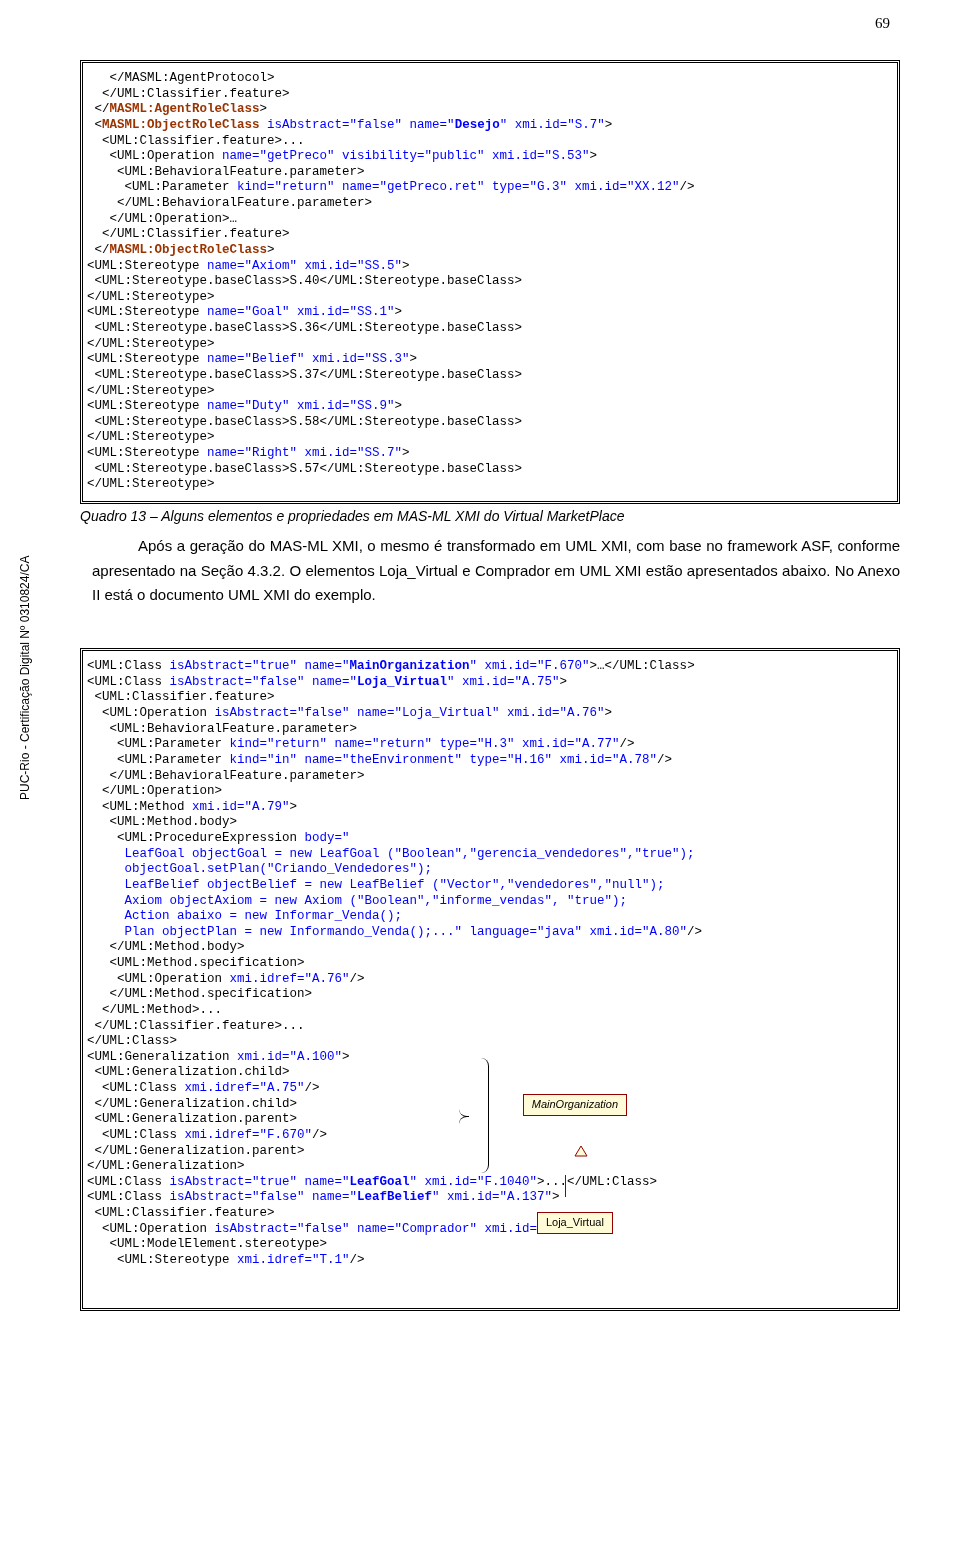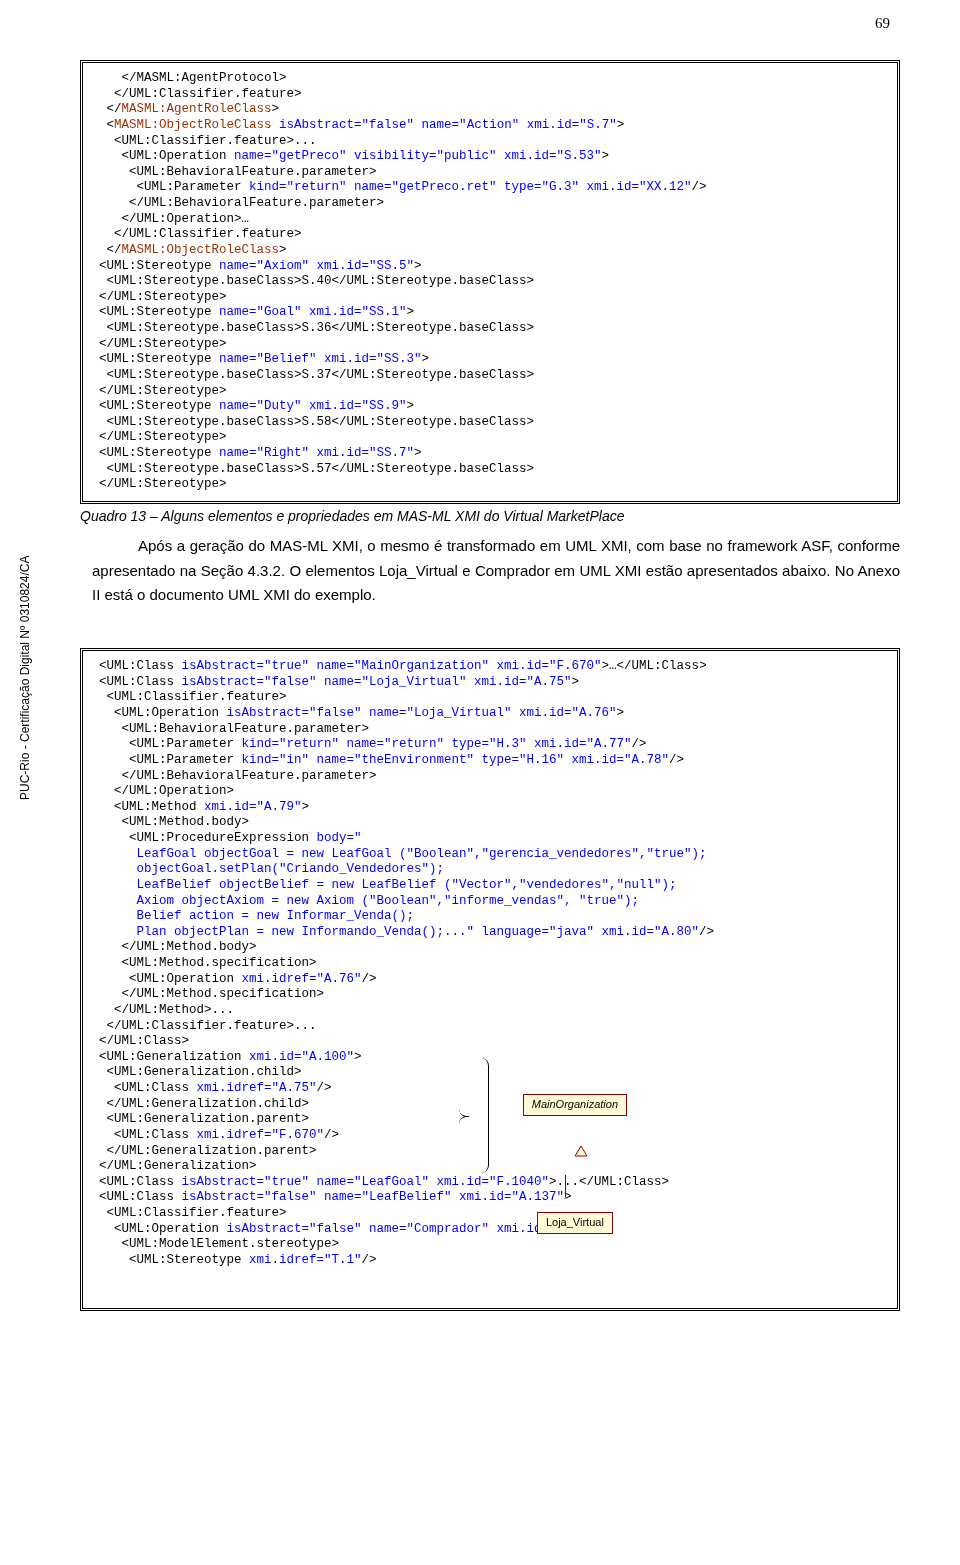--- a/index.html
+++ b/index.html
@@ -27,21 +27,21 @@
     left: 18px;
     top: 800px;
     transform: rotate(-90deg);
     transform-origin: left top;
     font-family: Arial, sans-serif;
     font-size: 12px;
     white-space: nowrap;
   }
   .code-box {
     border: 3px double #000;
-    padding: 8px 16px;
+    padding: 8px 4px;
     margin-top: 40px;
     font-family: 'Courier New', monospace;
     font-size: 12.5px;
     line-height: 1.25;
     white-space: pre;
     overflow: hidden;
     position: relative;
   }
   .caption {
     font-family: Arial, sans-serif;
@@ -52,21 +52,21 @@
   .body-text {
     font-family: Arial, sans-serif;
     font-size: 15px;
     line-height: 1.65;
     text-align: justify;
     margin: 0 0 10px 0;
   }
   .indent { text-indent: 46px; margin-left: 12px; }
   .blue { color: #0000FF; }
   .brown { color: #993300; }
-  .bold { font-weight: normal; }
+  .bold { font-weight: bold; }
   .diagram {
     position: absolute;
     right: 270px;
     bottom: 60px;
     font-family: Arial, sans-serif;
     font-size: 11px;
     text-align: center;
     pointer-events: none;
   }
   .uml-box {
@@ -122,21 +122,21 @@
 </head>
 <body>
 
 <div class="page">
   <div class="page-number">69</div>
   <div class="vertical-note">PUC-Rio - Certificação Digital Nº 0310824/CA</div>
 
   <div class="code-box" id="codebox1">   &lt;/MASML:AgentProtocol&gt;
   &lt;/UML:Classifier.feature&gt;
  &lt;/<span class="brown bold">MASML:AgentRoleClass</span>&gt;
- &lt;<span class="brown bold">MASML:ObjectRoleClass</span> <span class="blue">isAbstract="false"</span> <span class="blue">name="</span><span class="blue bold">Action</span><span class="blue">"</span> <span class="blue">xmi.id="S.7"</span>&gt;
+ &lt;<span class="brown bold">MASML:ObjectRoleClass</span> <span class="blue">isAbstract="false"</span> <span class="blue">name="</span><span class="blue bold">Desejo</span><span class="blue">"</span> <span class="blue">xmi.id="S.7"</span>&gt;
   &lt;UML:Classifier.feature&gt;...
    &lt;UML:Operation <span class="blue">name="getPreco" visibility="public" xmi.id="S.53"</span>&gt;
     &lt;UML:BehavioralFeature.parameter&gt;
      &lt;UML:Parameter <span class="blue">kind="return" name="getPreco.ret" type="G.3" xmi.id="XX.12"</span>/&gt;
     &lt;/UML:BehavioralFeature.parameter&gt;
    &lt;/UML:Operation&gt;…
   &lt;/UML:Classifier.feature&gt;
  &lt;/<span class="brown bold">MASML:ObjectRoleClass</span>&gt;
 &lt;UML:Stereotype <span class="blue">name="Axiom" xmi.id="SS.5"</span>&gt;
  &lt;UML:Stereotype.baseClass&gt;S.40&lt;/UML:Stereotype.baseClass&gt;
@@ -166,21 +166,21 @@
     &lt;UML:Parameter <span class="blue">kind="in" name="theEnvironment" type="H.16" xmi.id="A.78"</span>/&gt;
    &lt;/UML:BehavioralFeature.parameter&gt;
   &lt;/UML:Operation&gt;
   &lt;UML:Method <span class="blue">xmi.id="A.79"</span>&gt;
    &lt;UML:Method.body&gt;
     &lt;UML:ProcedureExpression <span class="blue">body="</span>
      <span class="blue">LeafGoal objectGoal = new LeafGoal ("Boolean","gerencia_vendedores","true");</span>
      <span class="blue">objectGoal.setPlan("Criando_Vendedores");</span>
      <span class="blue">LeafBelief objectBelief = new LeafBelief ("Vector","vendedores","null");</span>
      <span class="blue">Axiom objectAxiom = new Axiom ("Boolean","informe_vendas", "true");</span>
-     <span class="blue">Belief action = new Informar_Venda();</span>
+     <span class="blue">Action abaixo = new Informar_Venda();</span>
      <span class="blue">Plan objectPlan = new Informando_Venda();..." language="java" xmi.id="A.80"</span>/&gt;
    &lt;/UML:Method.body&gt;
    &lt;UML:Method.specification&gt;
     &lt;UML:Operation <span class="blue">xmi.idref="A.76"</span>/&gt;
    &lt;/UML:Method.specification&gt;
   &lt;/UML:Method&gt;...
  &lt;/UML:Classifier.feature&gt;...
 &lt;/UML:Class&gt;
 &lt;UML:Generalization <span class="blue">xmi.id="A.100"</span>&gt;
  &lt;UML:Generalization.child&gt;

